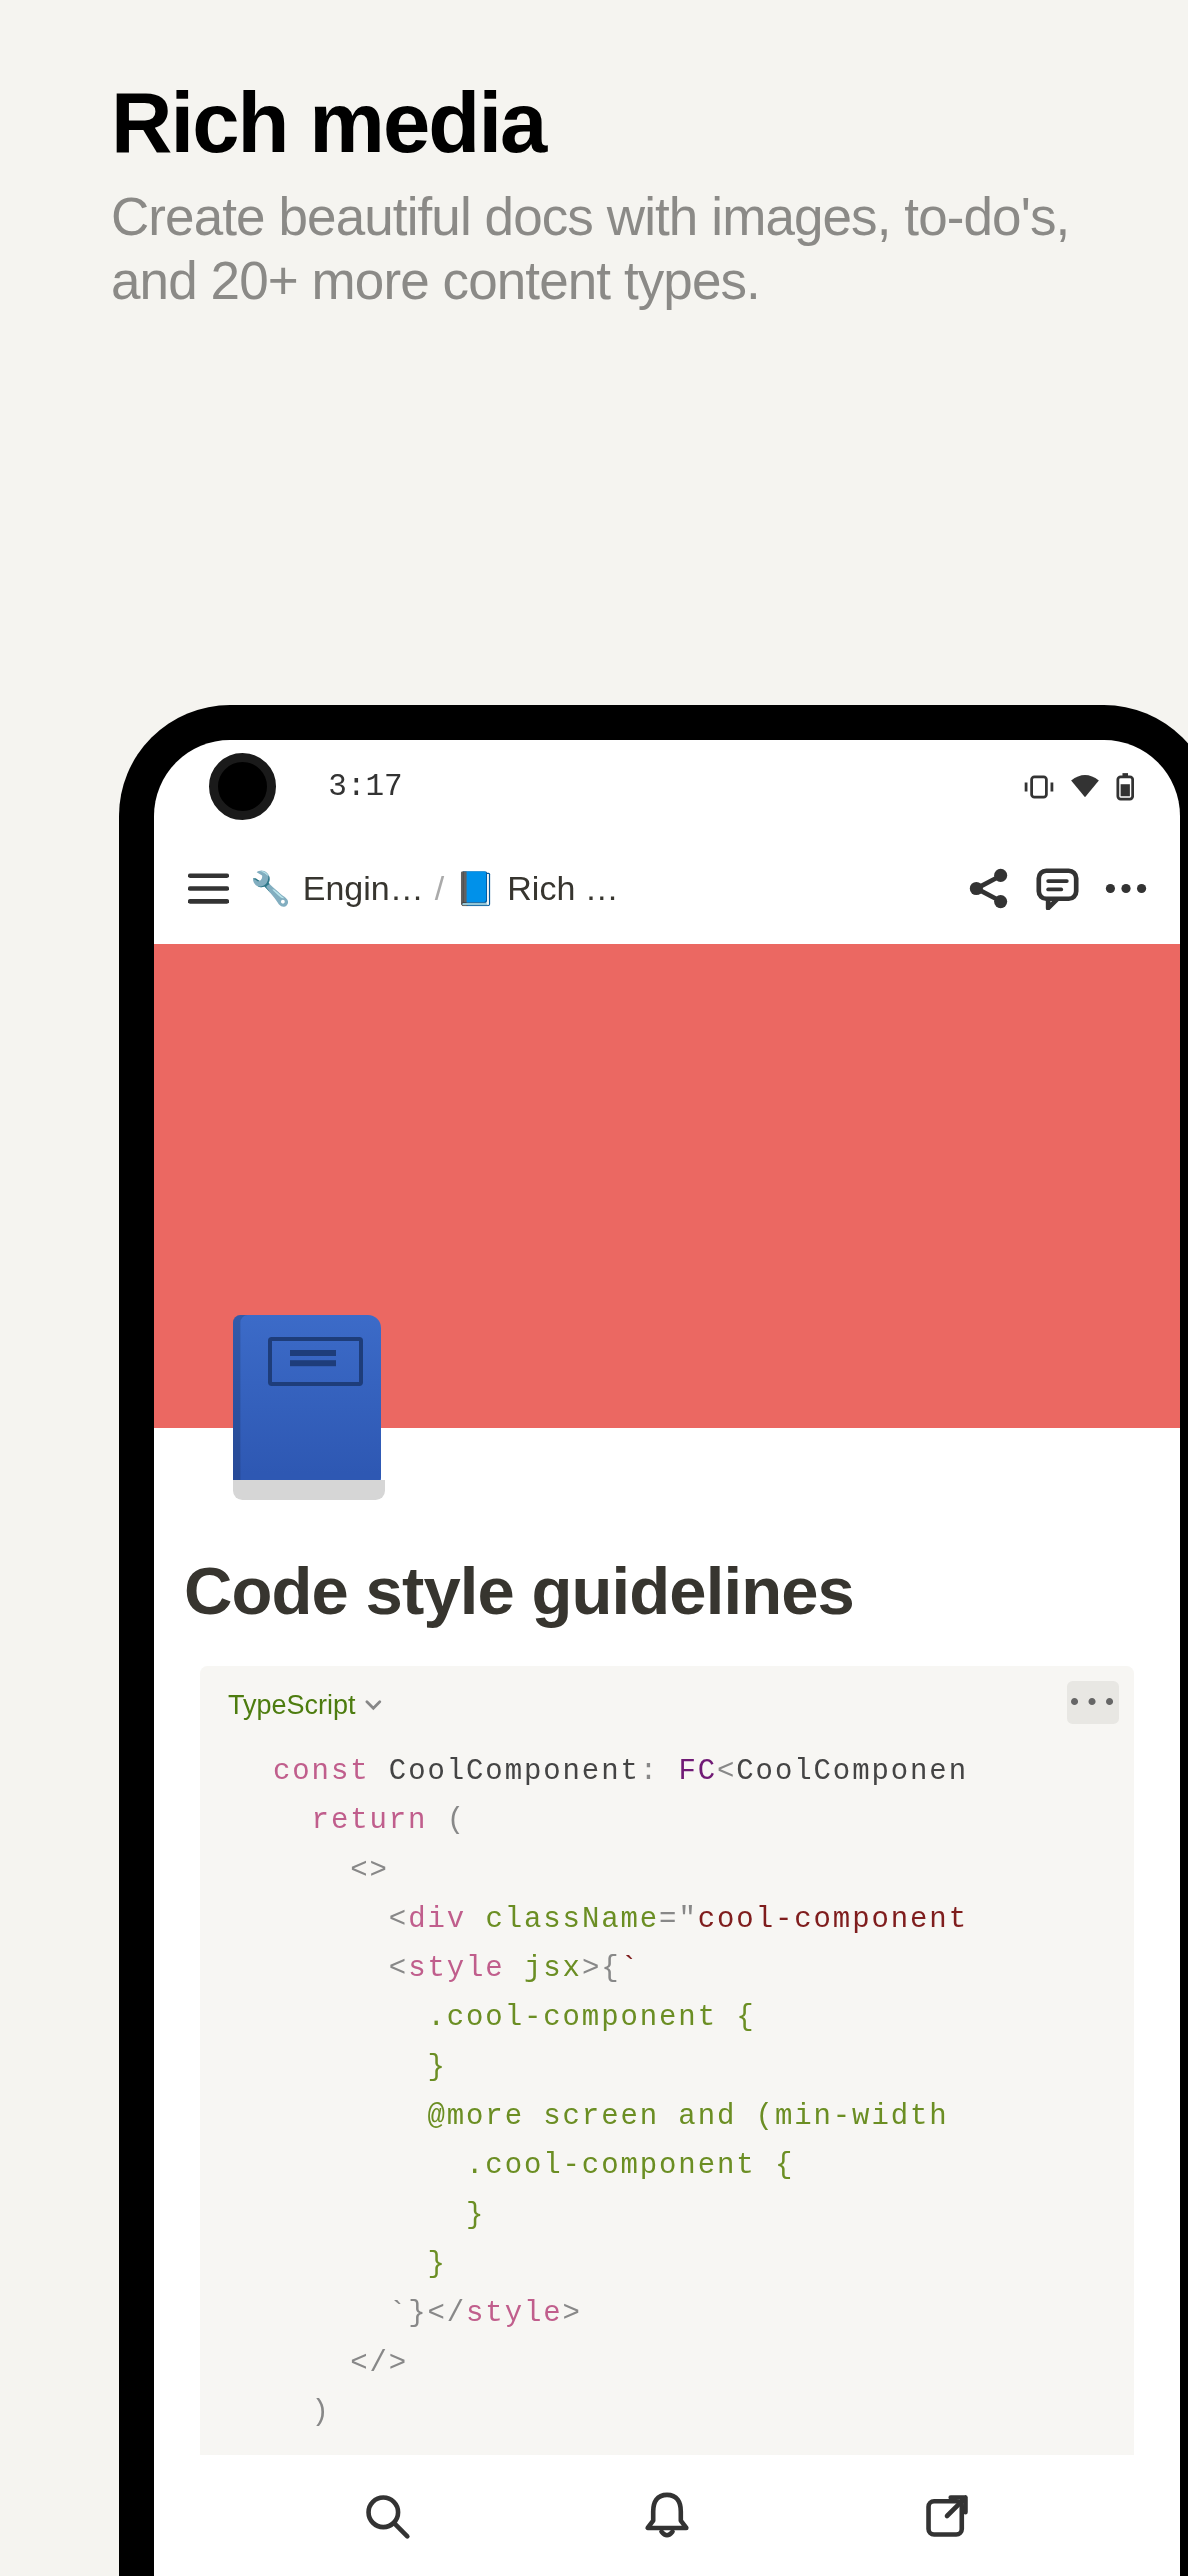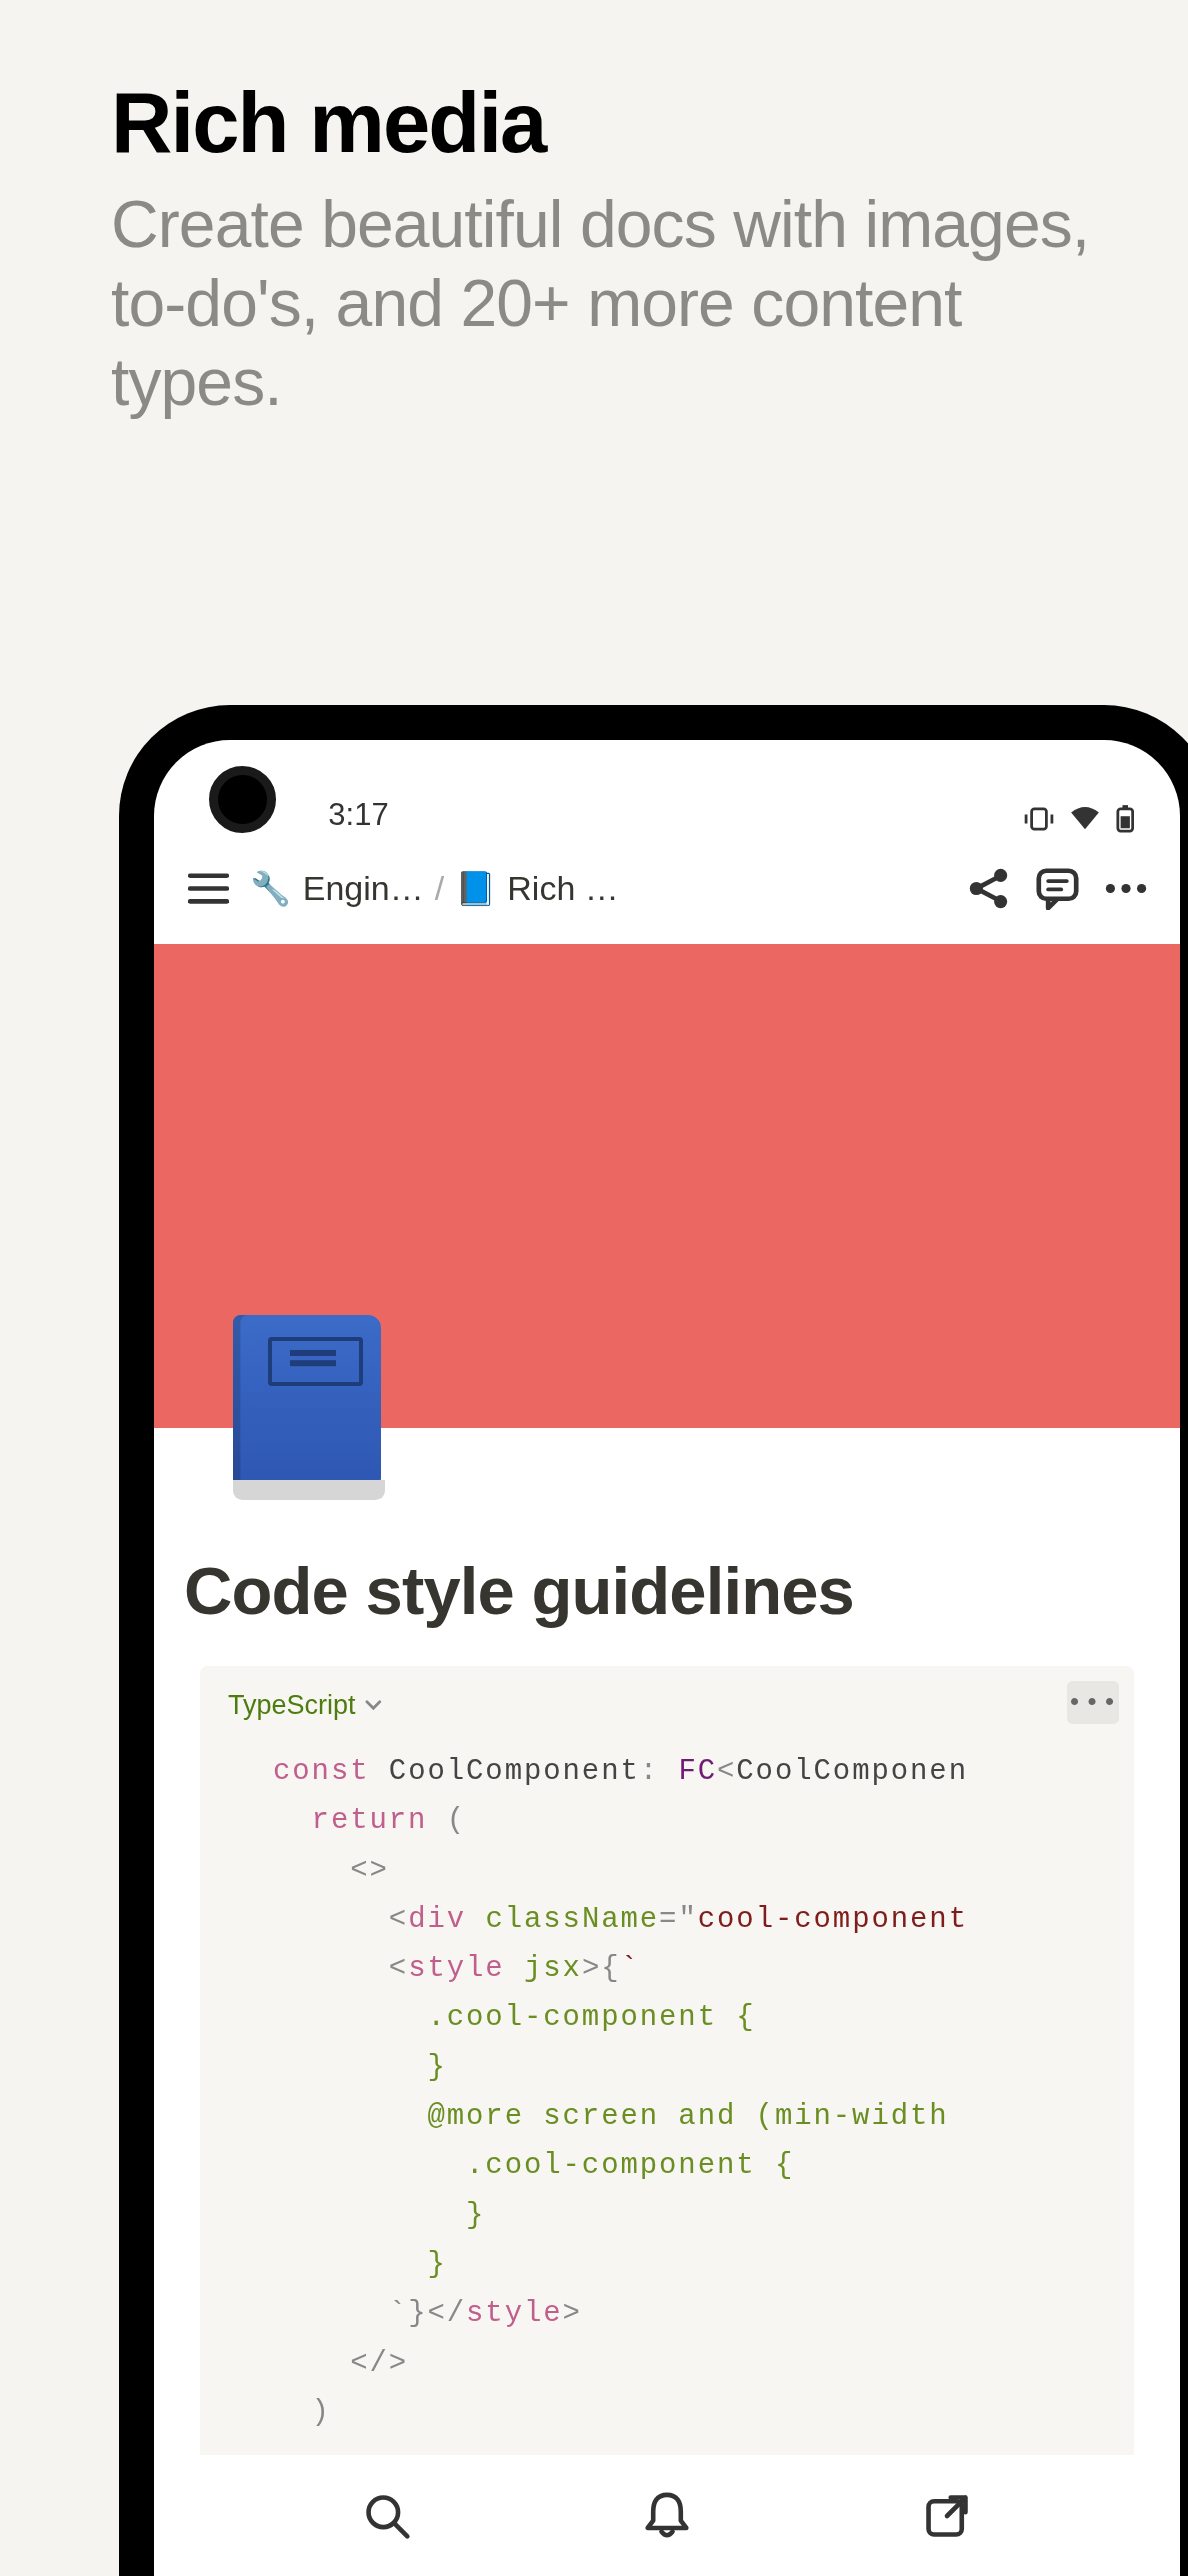--- a/index.html
+++ b/index.html
@@ -18,21 +18,21 @@
     font-size: 85px;
     font-weight: 700;
     color: #000;
     letter-spacing: -1.9px;
   }
   .promo-sub {
     position: absolute;
     top: 185px;
     left: 111px;
     right: 83px;
-    font-size: 66px;
+    font-size: 53px;
     font-weight: 500;
     color: #8b8a87;
     line-height: 1.2;
     letter-spacing: -0.9px;
   }
 
   
   .phone {
     position: absolute;
     top: 705px;
@@ -50,23 +50,24 @@
     bottom: 0;
     background: #fff;
     border-radius: 76px 76px 0 0;
     overflow: hidden;
   }
 
   
   .statusbar {
     height: 93px;
     display: flex;
-    align-items: flex-end;
+    align-items: center;
     padding: 0 46px 0 46px;
     position: relative;
+    font-family: Liberation Mono, monospace;
   }
   .camera {
     width: 67px;
     height: 67px;
     background: #000;
     border-radius: 50%;
     margin-left: 9.3px;
     border: 9.3px solid #1a1a1a;
   }
   .statusbar .time {

